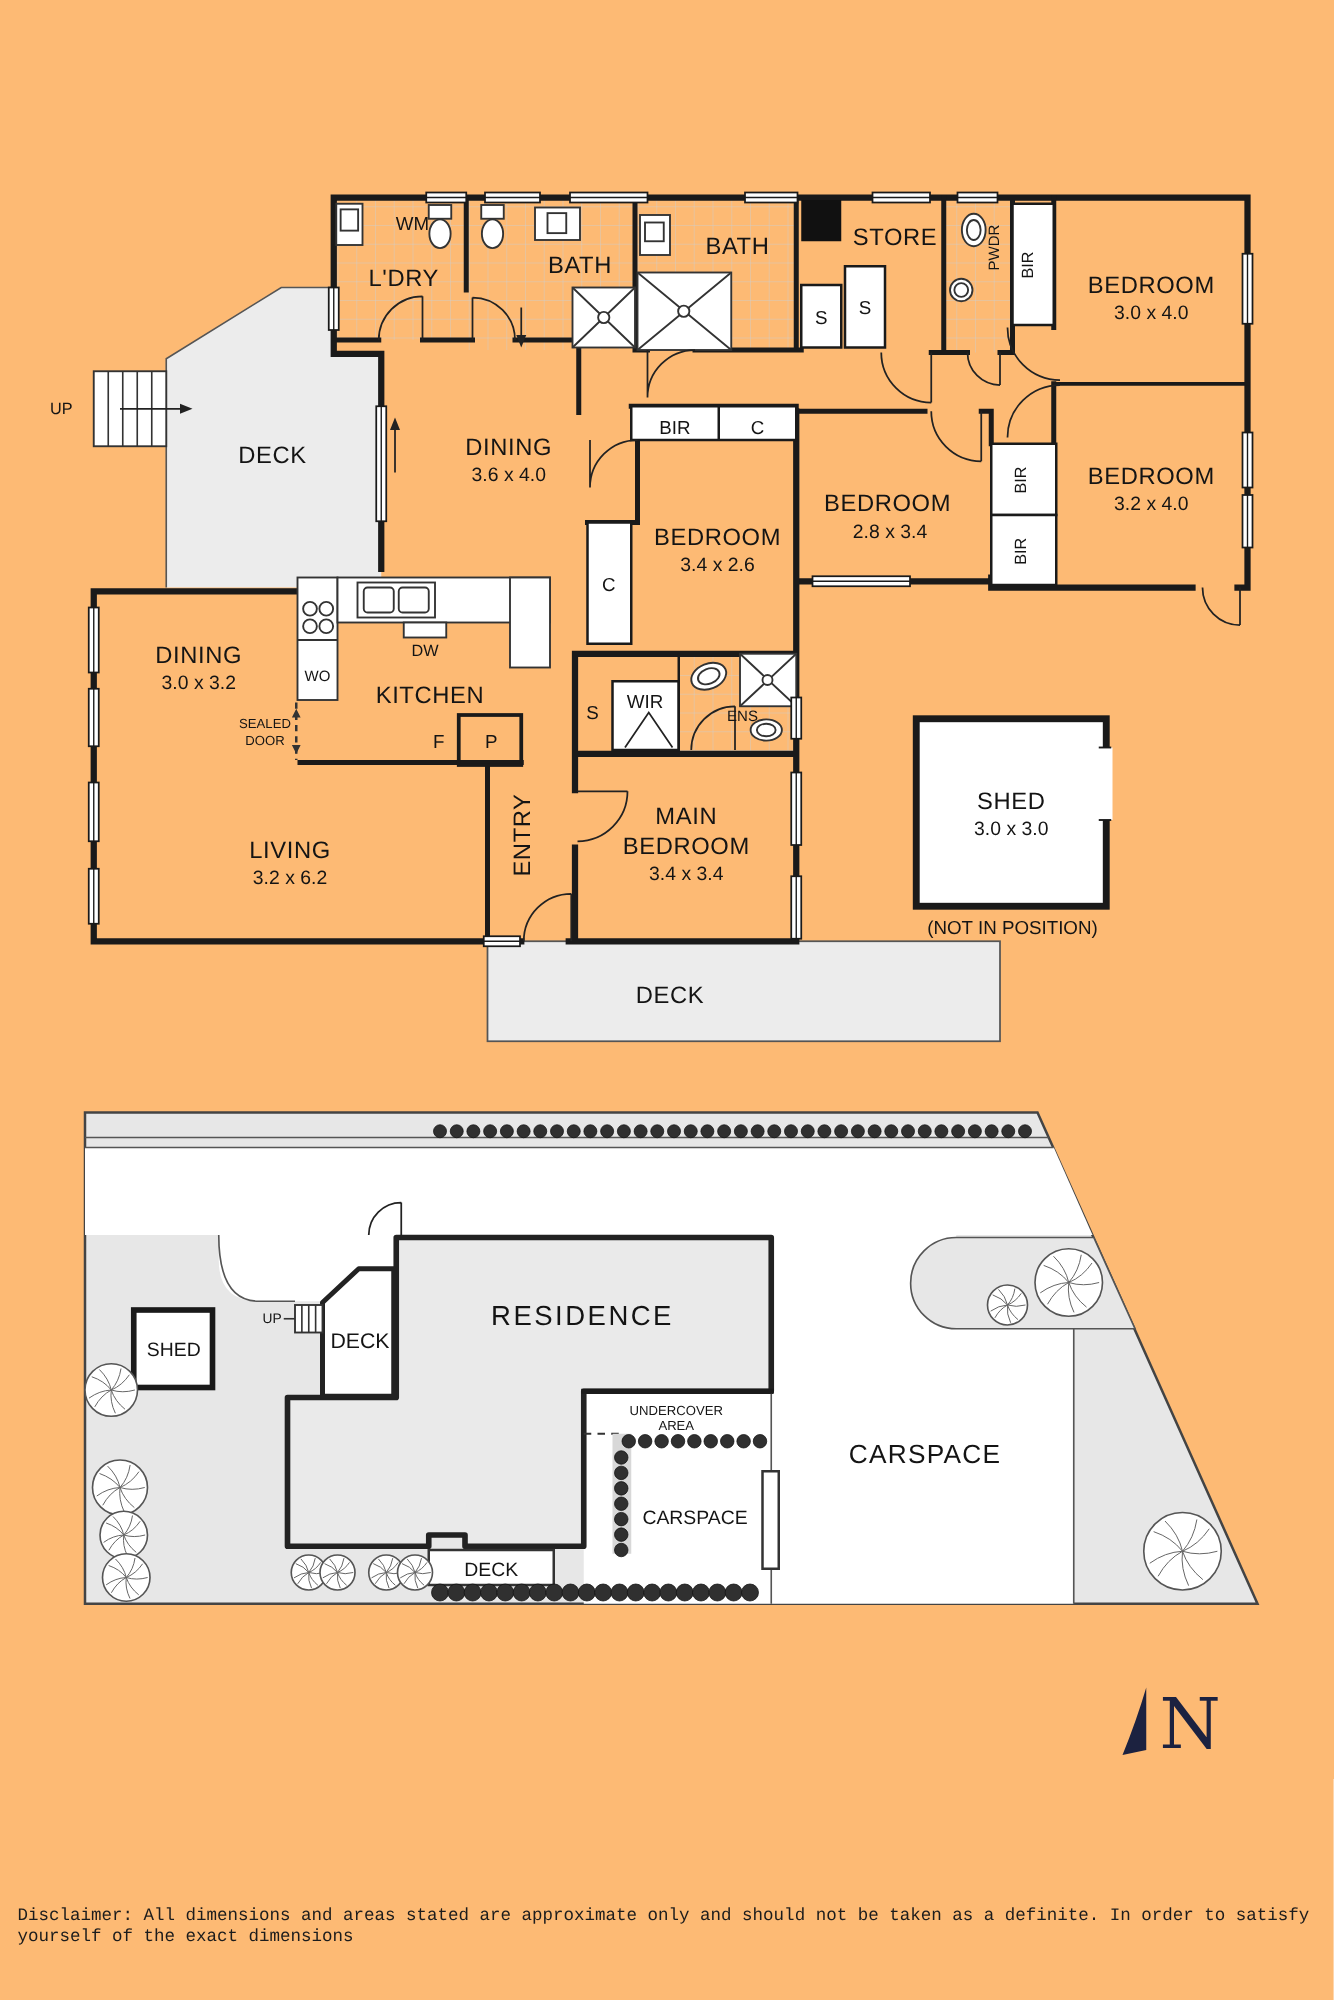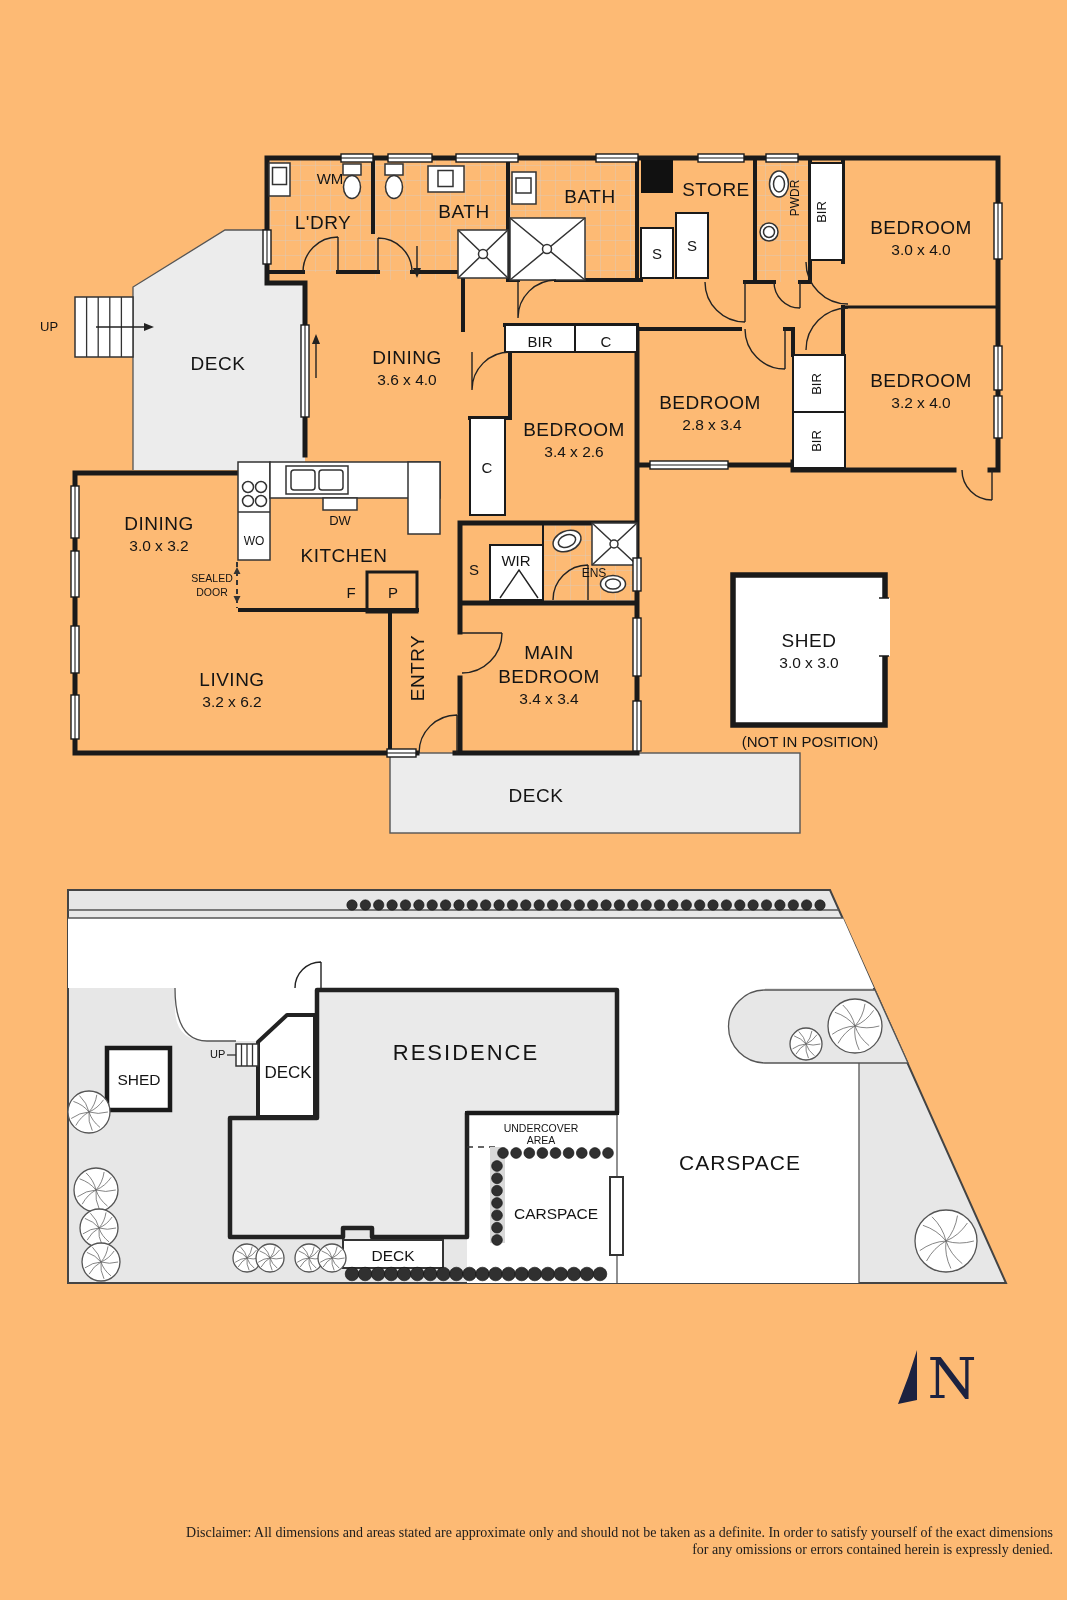--- a/index.html
+++ b/index.html
@@ -27,22 +27,22 @@
   .door{stroke:#222;stroke-width:1.4;fill:none;}
   .win rect{fill:#fff;stroke:#1a1a1a;stroke-width:1.4;}
   .win line{stroke:#1a1a1a;stroke-width:1.1;}
   .stairs rect{fill:#fff;stroke:#333;stroke-width:1.5;}
   .stairs line{stroke:#333;stroke-width:1.3;}
   .hedge circle{fill:#303030;stroke:#111;stroke-width:.6;}
   .tree circle{fill:#fff;stroke:#555;stroke-width:1.3;}
   .tree path{fill:none;stroke:#666;stroke-width:.8;}
   .siteline{stroke:#555;stroke-width:1.3;fill:none;}
   .deckfill{fill:#ececec;}
-  .disclaimer{position:absolute;left:14px;right:14px;top:1525px;text-align:right;
-    font-family:Liberation Serif, serif;font-size:14px;line-height:16.5px;color:#1c1c1c;}
+  .disclaimer{position:absolute;left:14px;right:14px;top:1525px;text-align:left;
+    font-family:Liberation Mono, monospace;font-size:14px;line-height:16.5px;color:#1c1c1c;}
 </style>
 </head>
 <body>
 
 <div class="wrap">
 <svg id="plan" width="1067" height="1600" viewBox="0 0 1067 1600">
   <defs>
     <pattern id="tiles" width="15" height="15" patternUnits="userSpaceOnUse">
       <path d="M15,0 H0 V15" fill="none" stroke="#cdcdcd" stroke-width="0.7"></path>
     </pattern>
@@ -602,15 +602,14 @@
   </g>
 
   <g>
     <path d="M917,1350 L917,1400 L898,1404 Q909,1377 917,1350 Z" fill="#1c2240"></path>
     <text x="952" y="1398" text-anchor="middle" font-family="DejaVu Serif, serif" font-size="56" fill="#1c2240">N</text>
   </g>
 </svg>
 
 <div class="disclaimer">
   <span style="display:block">Disclaimer: All dimensions and areas stated are approximate only and should not be taken as a definite. In order to satisfy yourself of the exact dimensions</span>
-  <span style="display:block">for any omissions or errors contained herein is expressly denied.</span>
 </div>
 </div>
 
 </body></html>

